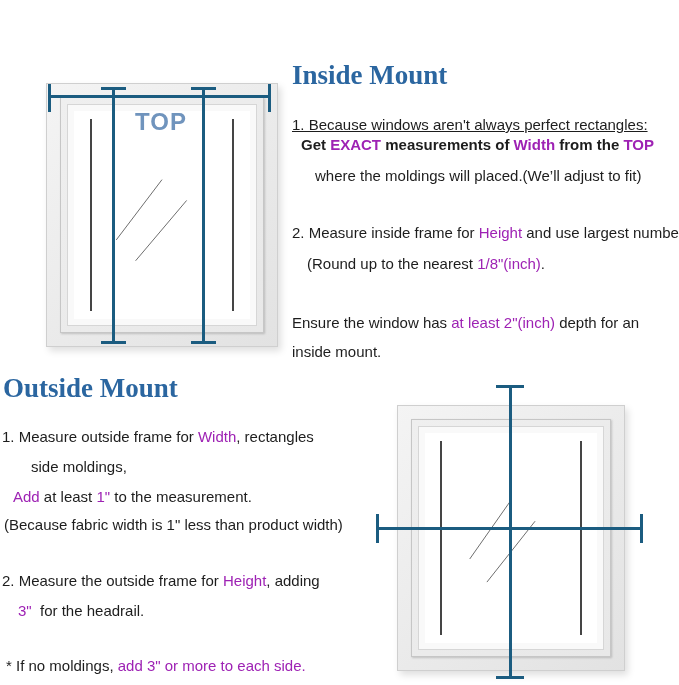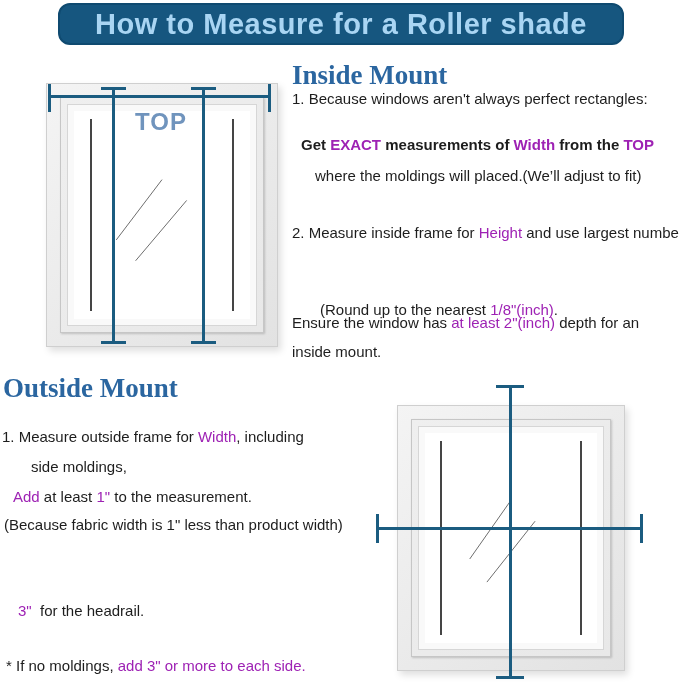--- a/index.html
+++ b/index.html
@@ -58,23 +58,20 @@
   .top-label{
     position:absolute;z-index:6;font-size:24px;font-weight:bold;letter-spacing:1px;
     color:var(--top-label);white-space:nowrap;
   }
 </style>
 </head>
 <body>
 
 <div class="canvas">
 
-  <div class="banner">
-    <span>How to Measure for a Roller shade</span>
-  </div>
 
   <div class="window" style="left:46px;top:83px;width:232px;height:264px;">
     <div class="frame2">
       <div class="sash">
         <div class="glass">
           <span class="rail rail-l"></span>
           <span class="rail rail-r"></span>
           <svg viewBox="0 0 100 100" preserveAspectRatio="none">
             <line x1="24" y1="62" x2="50" y2="33" stroke="#6e6e6e" stroke-width="1" vector-effect="non-scaling-stroke"></line>
             <line x1="35" y1="72" x2="64" y2="43" stroke="#6e6e6e" stroke-width="1" vector-effect="non-scaling-stroke"></line>
@@ -92,37 +89,38 @@
   <div class="ml" style="left:101px;top:87px;width:25px;height:3px;"></div>
   <div class="ml" style="left:101px;top:341px;width:25px;height:3px;"></div>
   <div class="ml" style="left:202px;top:88px;width:3px;height:256px;"></div>
   <div class="ml" style="left:191px;top:87px;width:25px;height:3px;"></div>
   <div class="ml" style="left:191px;top:341px;width:25px;height:3px;"></div>
 
   <div class="top-label" style="left:135px;top:108px;">TOP</div>
 
   <div class="sec-heading" style="left:292px;top:60px;">Inside Mount</div>
 
-  <div class="txt" style="left:292px;top:90px;"><span>1. Because windows aren't always perfect rectangles:</span></div>
+  <div class="txt" style="left:292px;top:116px;text-decoration:underline;"><span>1. Because windows aren't always perfect rectangles:</span></div>
   <div class="txt" style="left:301px;top:136px;font-weight:bold;"><span>Get </span><span class="p">EXACT</span><span> measurements of </span><span class="p">Width</span><span> from the </span><span class="p">TOP</span></div>
   <div class="txt" style="left:315px;top:167px;"><span>where the moldings will placed.(We’ll adjust to fit)</span></div>
 
   <div class="txt" style="left:292px;top:224px;"><span>2. Measure inside frame for </span><span class="p">Height</span><span> and use largest number</span></div>
-  <div class="txt" style="left:320px;top:255px;margin-top:46px;"><span>(Round up to the nearest </span><span class="p">1/8"(inch)</span><span>.</span></div>
+  <div class="txt" style="left:307px;top:255px;"><span>(Round up to the nearest </span><span class="p">1/8"(inch)</span><span>.</span></div>
 
   <div class="txt" style="left:292px;top:314px;"><span>Ensure the window has </span><span class="p">at least 2"(inch)</span><span> depth for an</span></div>
   <div class="txt" style="left:292px;top:343px;"><span>inside mount.</span></div>
 
   <div class="sec-heading" style="left:3px;top:373px;">Outside Mount</div>
 
-  <div class="txt" style="left:2px;top:428px;"><span>1. Measure outside frame for </span><span class="p">Width</span><span>, including</span></div>
+  <div class="txt" style="left:2px;top:428px;"><span>1. Measure outside frame for </span><span class="p">Width</span><span>, rectangles</span></div>
   <div class="txt" style="left:31px;top:458px;"><span>side moldings,</span></div>
   <div class="txt" style="left:13px;top:488px;"><span class="p">Add</span><span> at least </span><span class="p">1"</span><span> to the measurement.</span></div>
   <div class="txt" style="left:4px;top:516px;"><span>(Because fabric width is 1" less than product width)</span></div>
 
+  <div class="txt" style="left:2px;top:572px;"><span>2. Measure the outside frame for </span><span class="p">Height</span><span>, adding</span></div>
   <div class="txt" style="left:18px;top:602px;"><span class="p">3"</span><span>&nbsp; for the headrail.</span></div>
 
   <div class="txt" style="left:6px;top:657px;"><span>* If no moldings, </span><span class="p">add 3" or more to each side.</span></div>
 
   <div class="window" style="left:397px;top:405px;width:228px;height:266px;">
     <div class="frame2">
       <div class="sash">
         <div class="glass">
           <span class="rail rail-l"></span>
           <span class="rail rail-r"></span>

